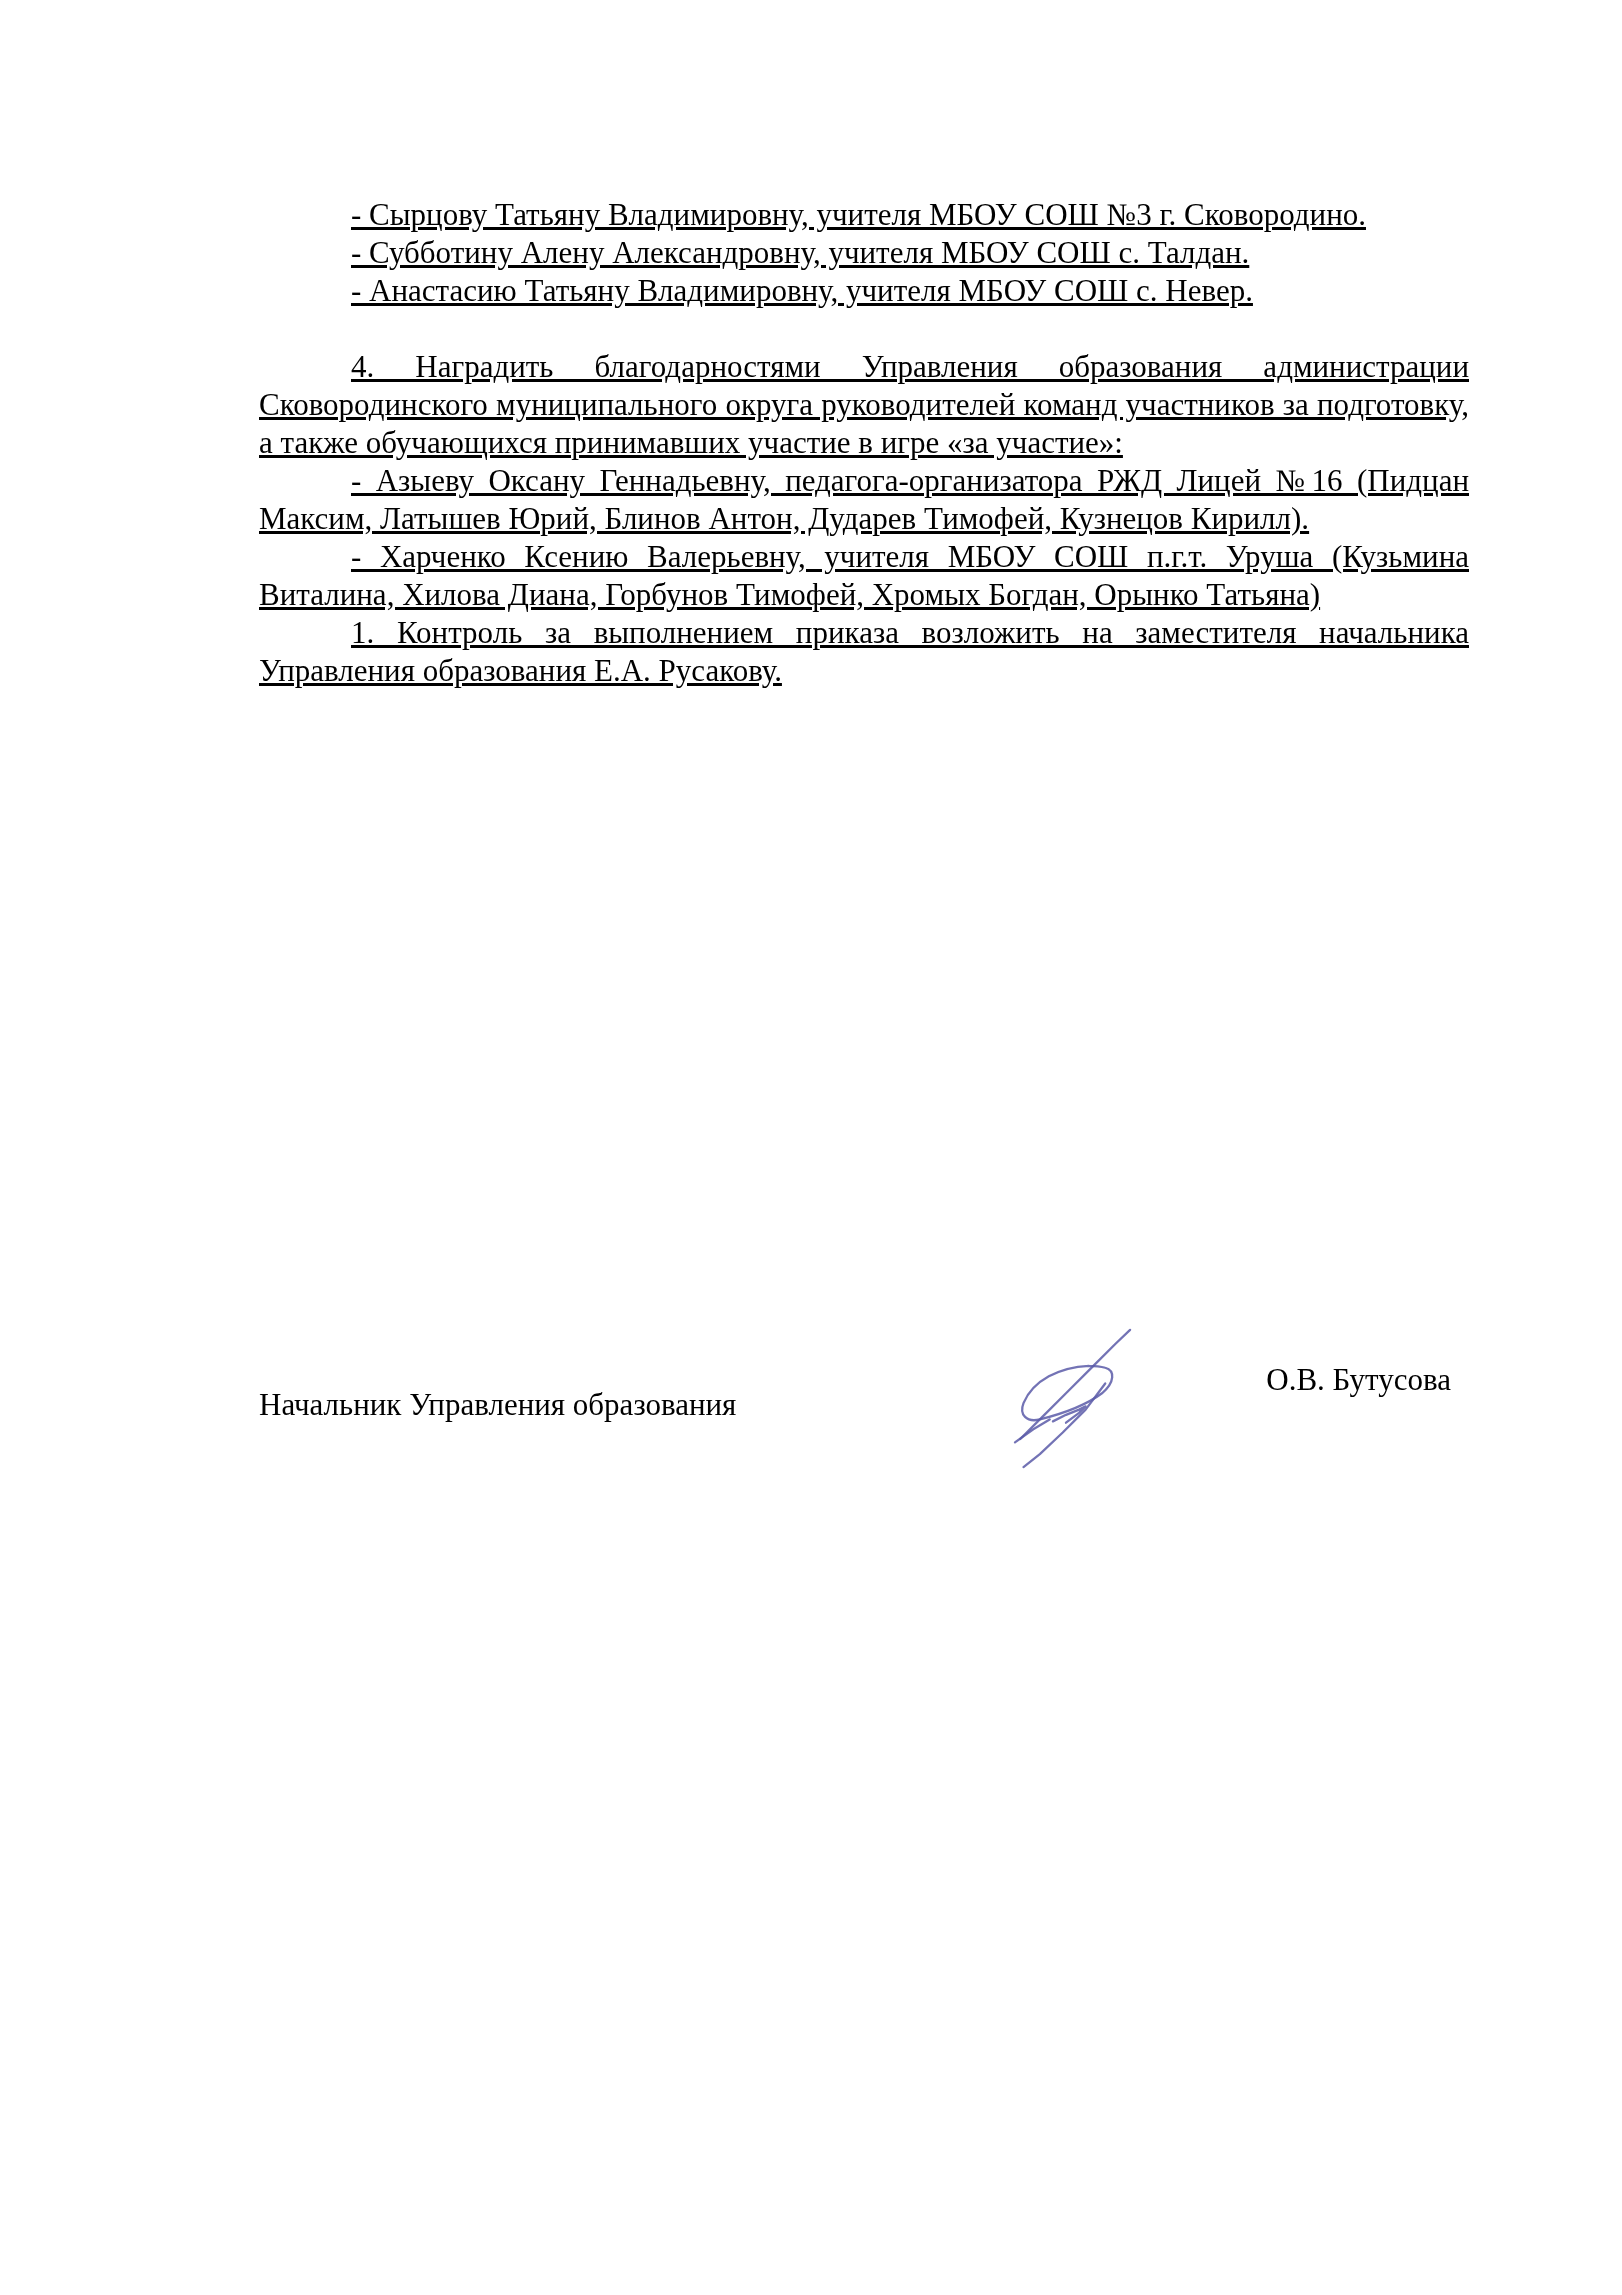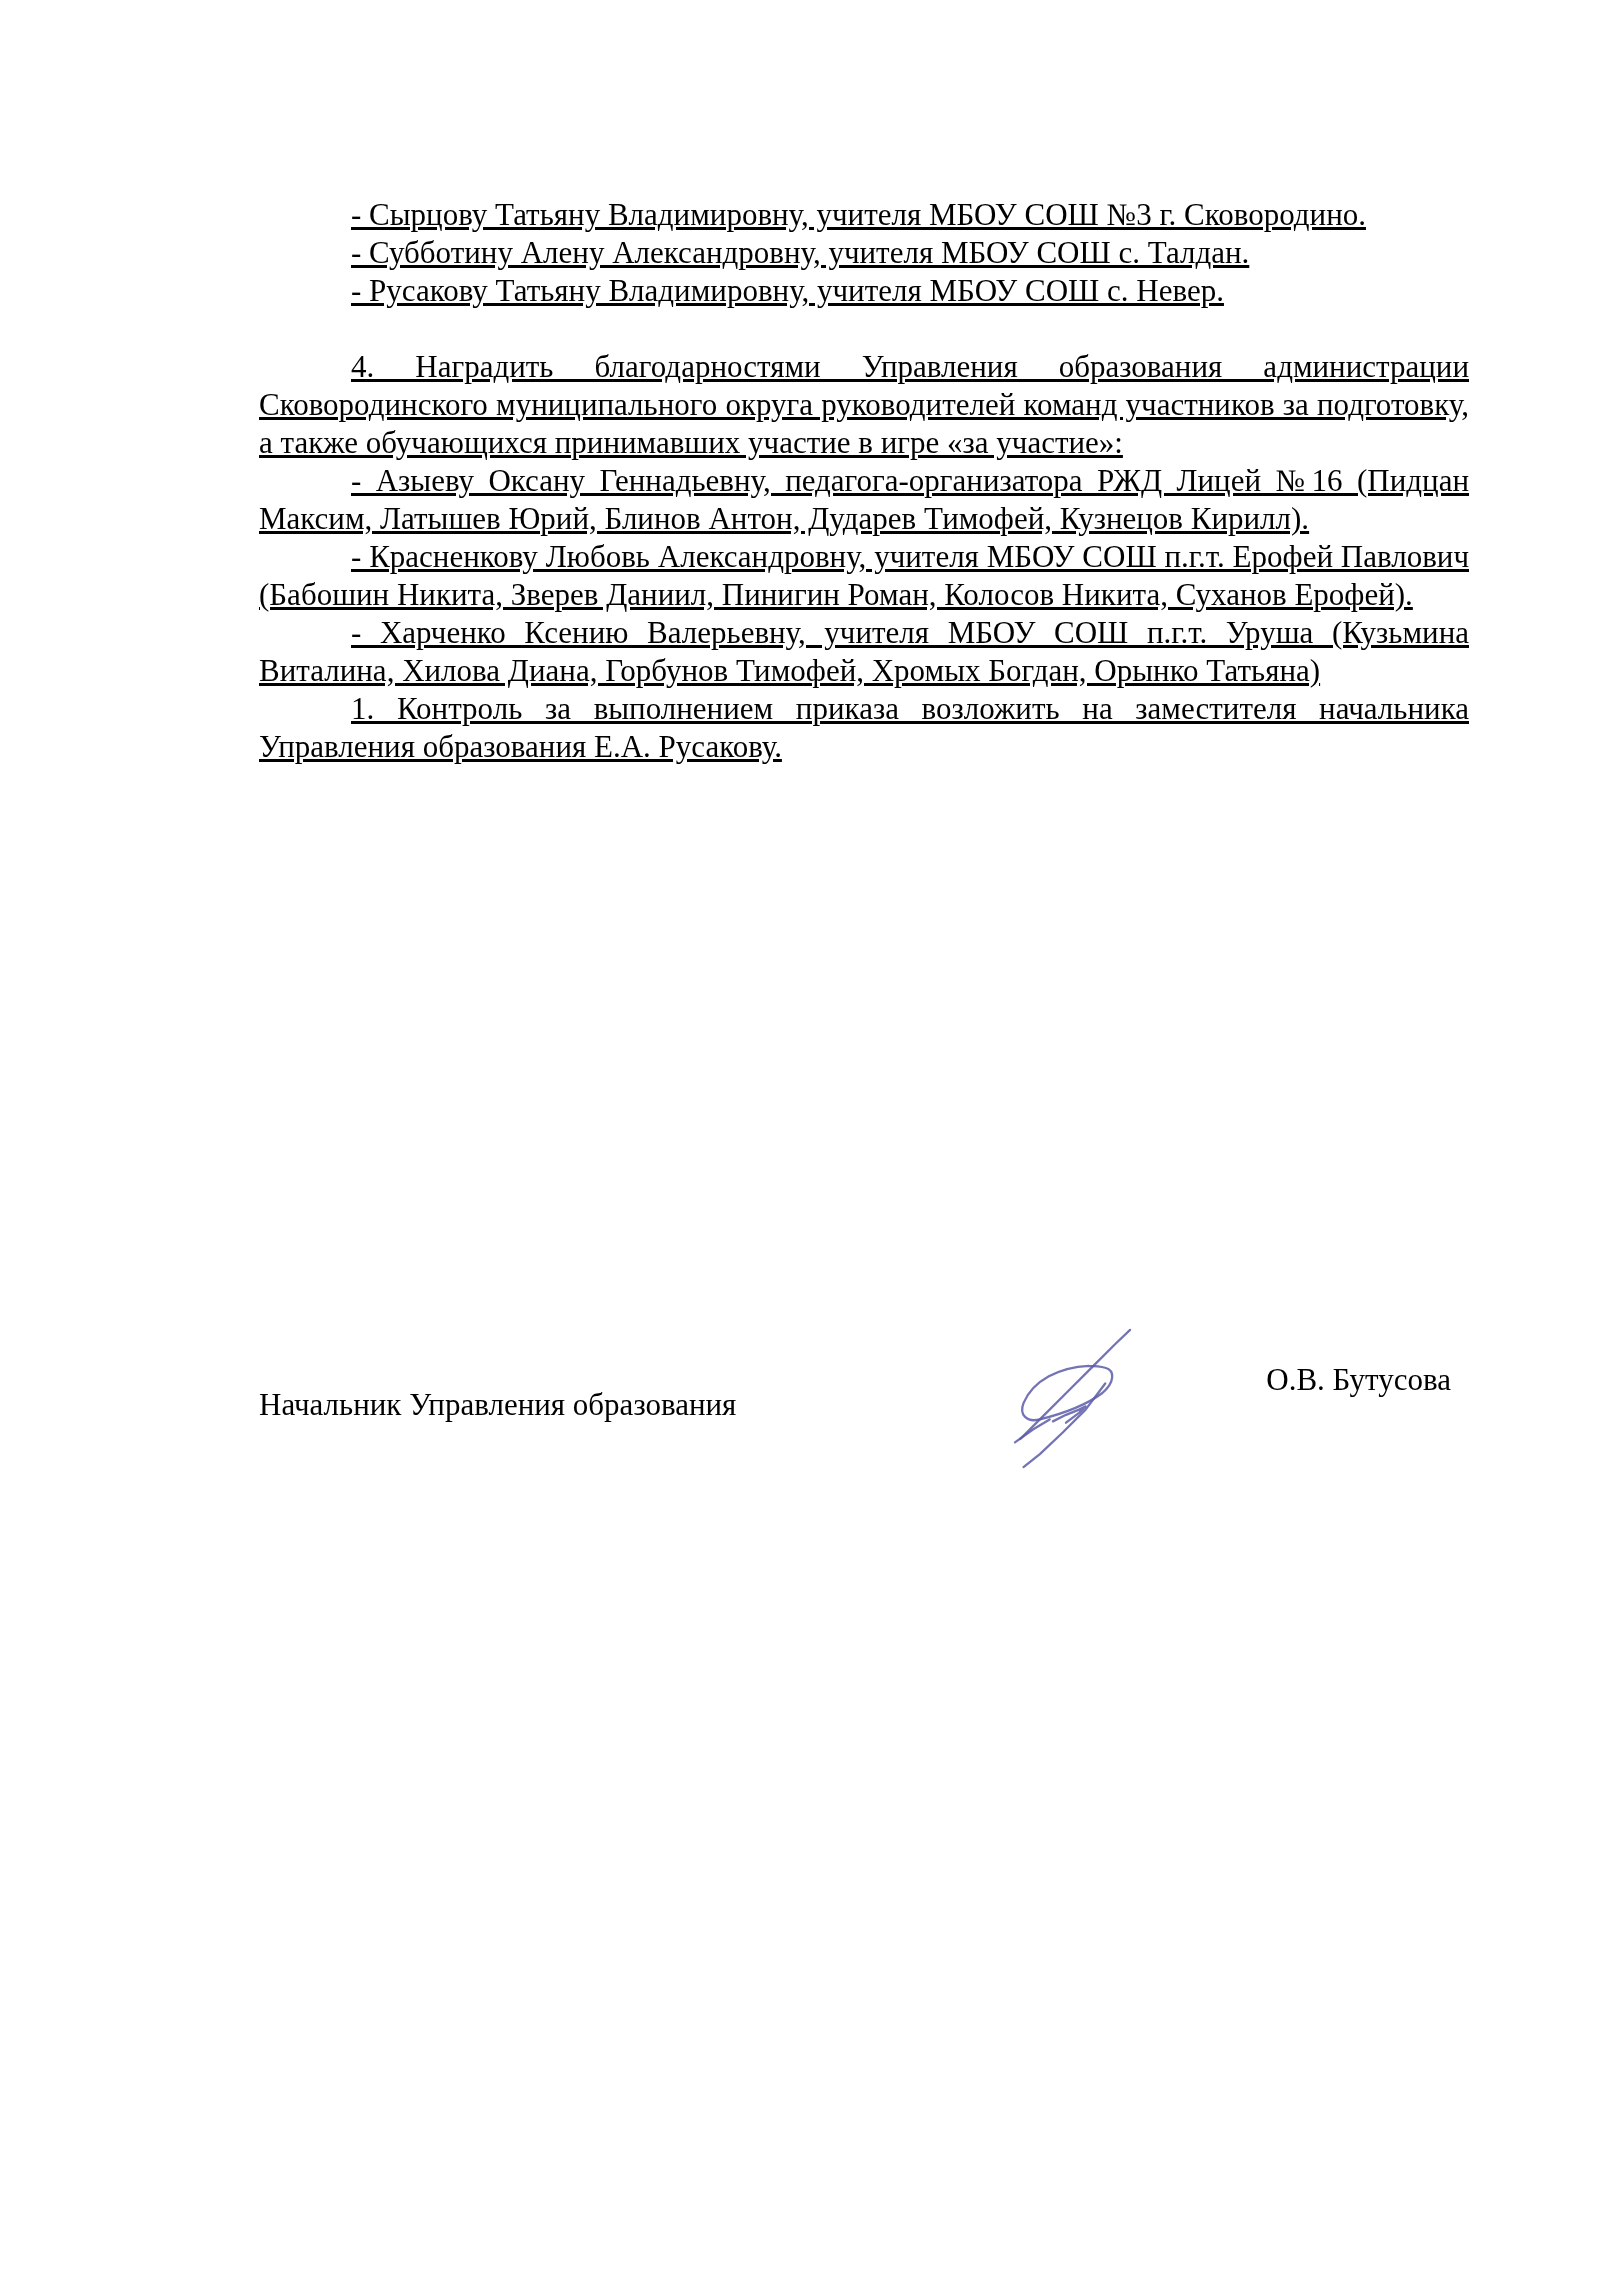--- a/index.html
+++ b/index.html
@@ -61,25 +61,24 @@
       width: 170px;
       height: 170px;
     }
   </style>
 </head>
 <body>
 
 <div class="page">
   <p class="para">- Сырцову Татьяну Владимировну, учителя МБОУ СОШ №3 г. Сковородино.</p>
   <p class="para">- Субботину Алену Александровну, учителя МБОУ СОШ с. Талдан.</p>
-  <p class="para">- Русакову Татьяну Владимировну, учителя МБОУ СОШ с. Невер.</p>
+  <p class="para">- Анастасию Татьяну Владимировну, учителя МБОУ СОШ с. Невер.</p>
   <div class="gap"></div>
   <p class="para">4. Наградить благодарностями Управления образования администрации Сковородинского муниципального округа руководителей команд участников за подготовку, а также обучающихся принимавших участие в игре «за участие»:</p>
   <p class="para">- Азыеву Оксану Геннадьевну, педагога-организатора РЖД Лицей №16 (Пидцан Максим, Латышев Юрий, Блинов Антон, Дударев Тимофей, Кузнецов Кирилл).</p>
-  <p class="para">- Красненкову Любовь Александровну, учителя МБОУ СОШ п.г.т. Ерофей Павлович (Бабошин Никита, Зверев Даниил, Пинигин Роман, Колосов Никита, Суханов Ерофей).</p>
   <p class="para">- Харченко Ксению Валерьевну, учителя МБОУ СОШ п.г.т. Уруша (Кузьмина Виталина, Хилова Диана, Горбунов Тимофей, Хромых Богдан, Орынко Татьяна)</p>
   <p class="para">1. Контроль за выполнением приказа возложить на заместителя начальника Управления образования Е.А. Русакову.</p>
 </div>
 
 <div class="signature-row">
   <span class="sig-title">Начальник Управления образования</span>
   <span class="sig-name">О.В. Бутусова</span>
 </div>
 
 <svg class="sig-mark" viewBox="0 0 260 260">

